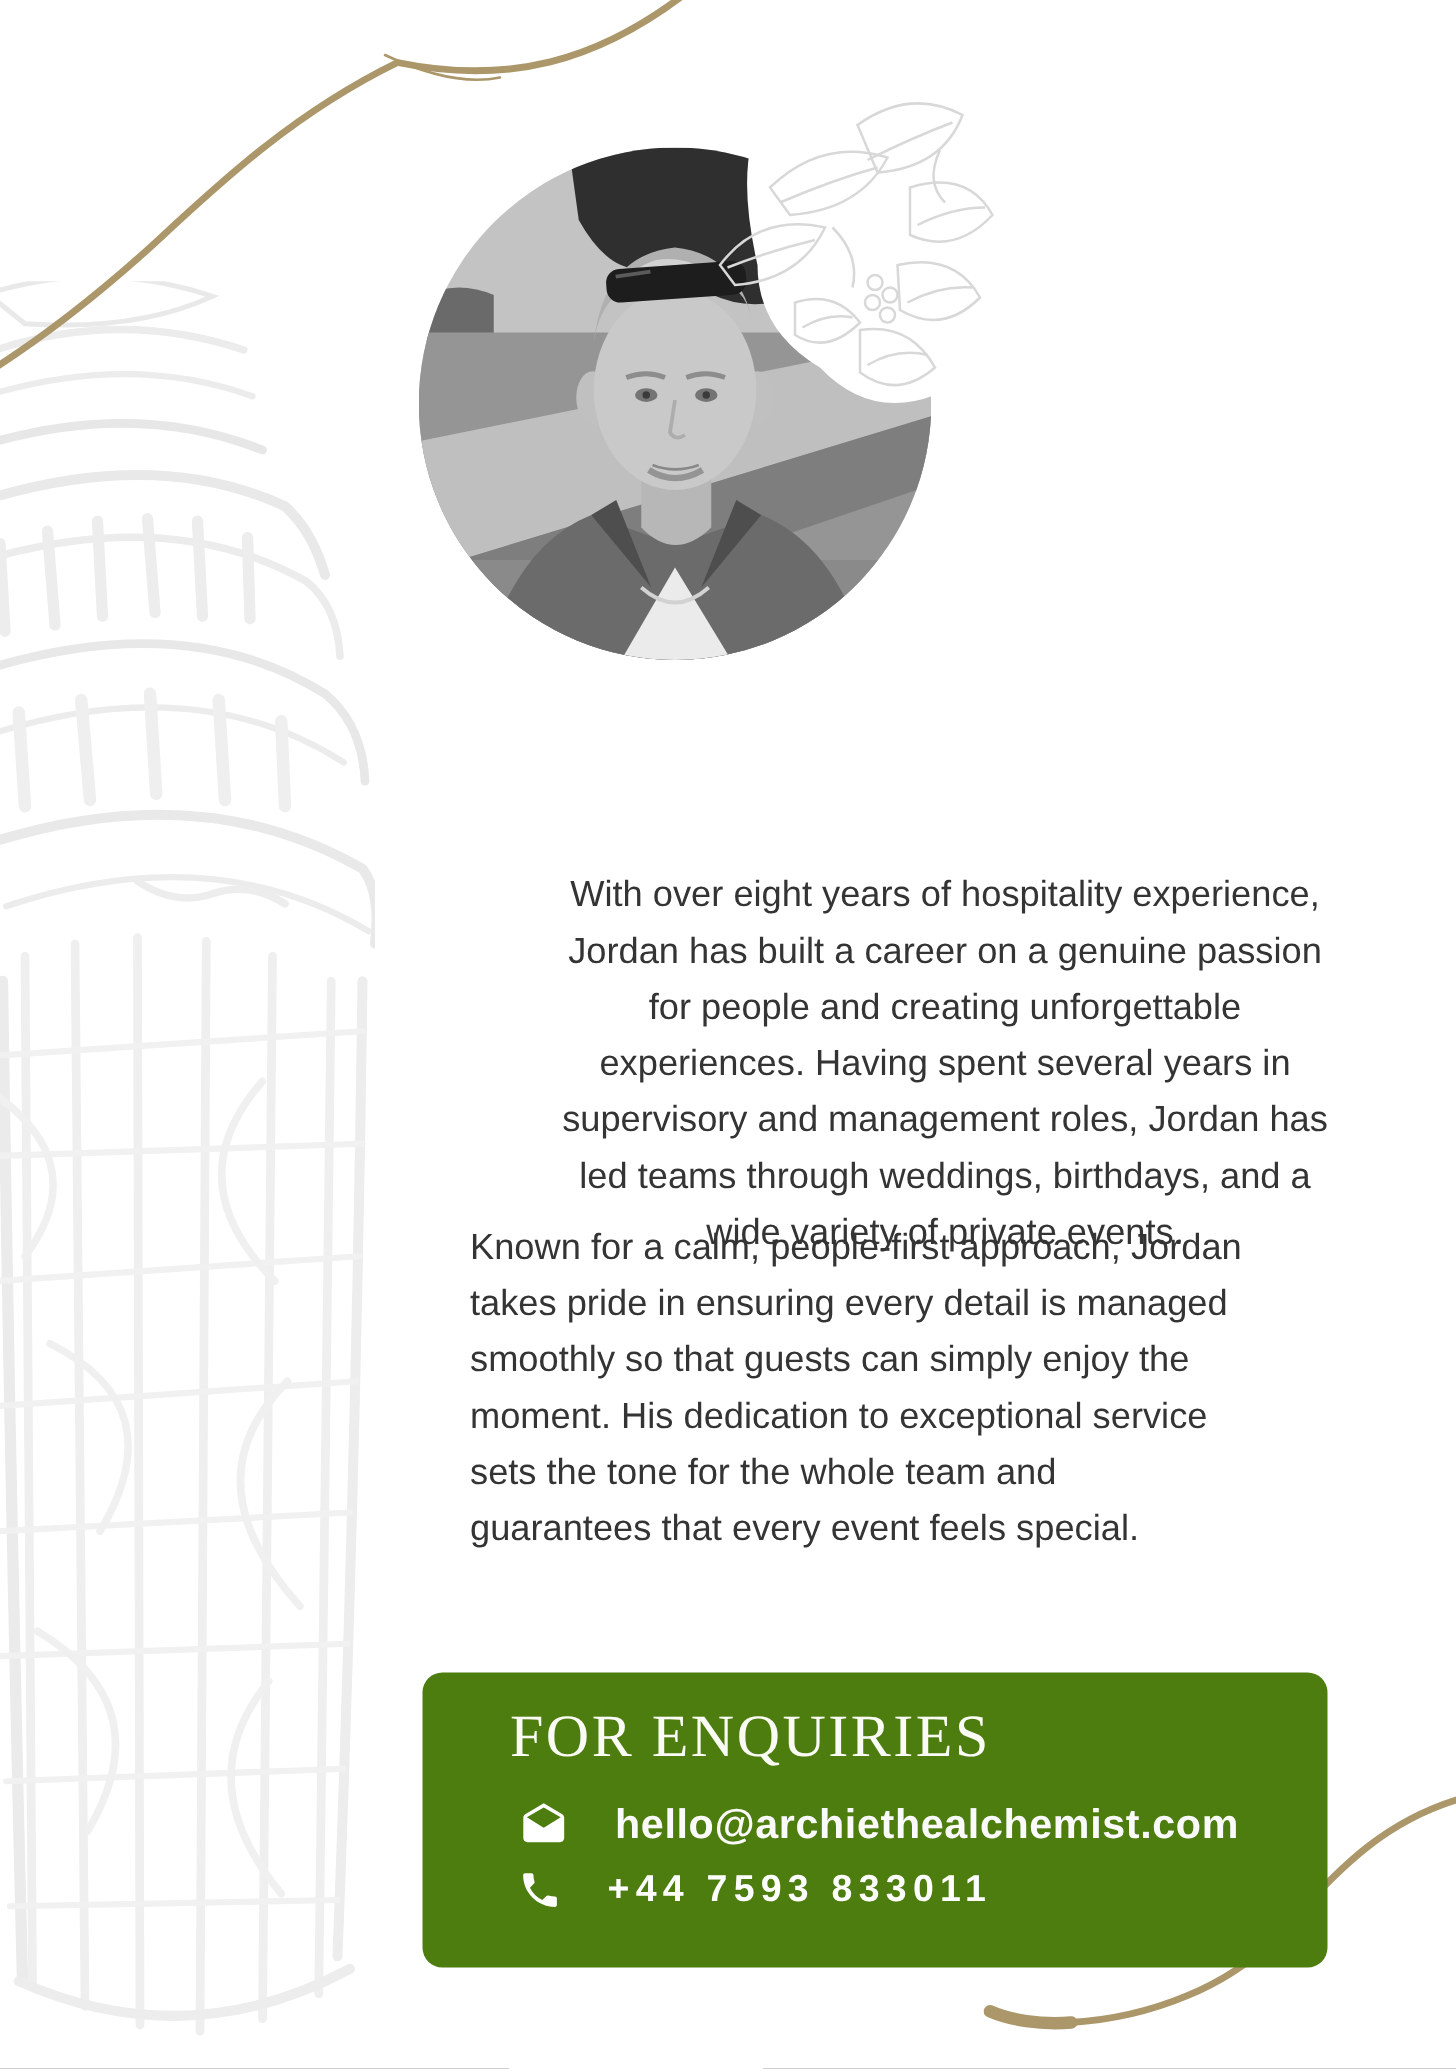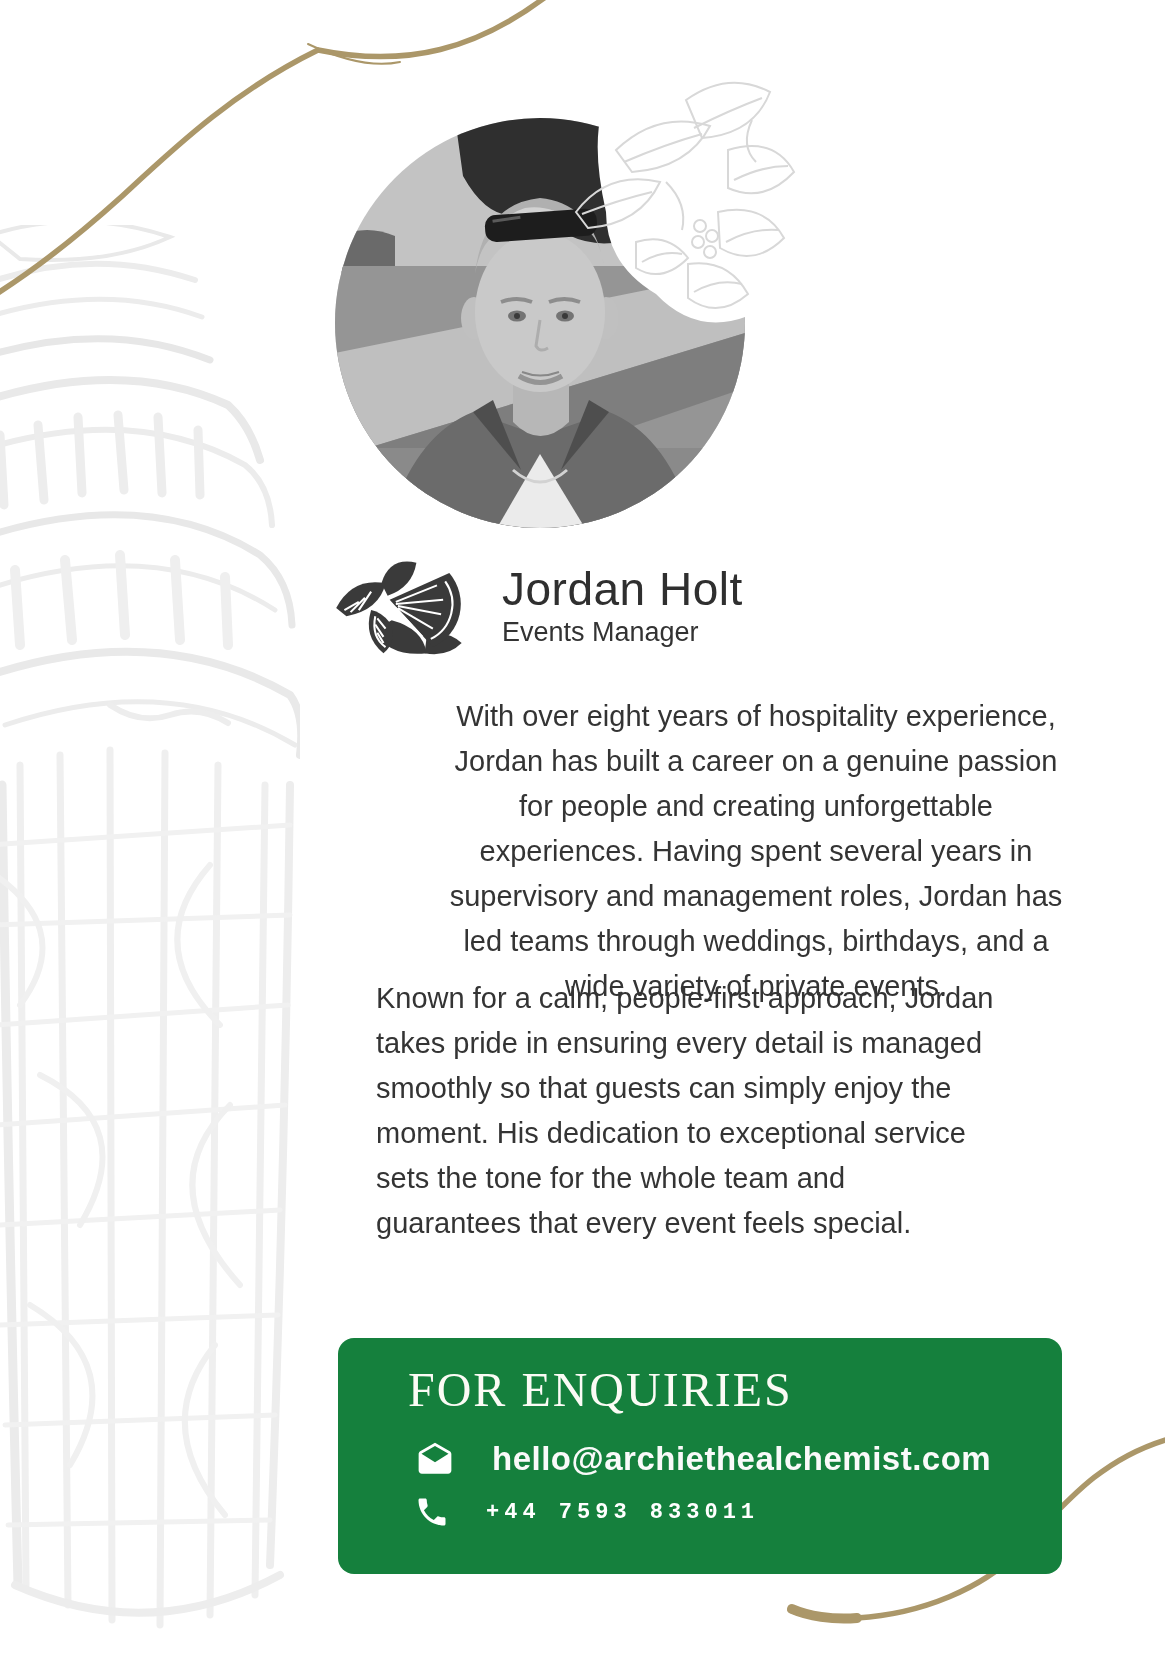--- a/index.html
+++ b/index.html
@@ -41,36 +41,36 @@
   .bio {
     left:376px; width:760px; font-size:29px; line-height:45px;
     color:#343434; white-space:pre-line;
   }
   .bio.p1 { top:694px;text-align:center; }
   .bio.p2 { top:976px; }
 
   
   .enquiry-box {
     left:338px; top:1338px; width:724px; height:236px;
-    background:#15803d; border-radius:16px; color:#ffffff;
+    background:#4d7c0f; border-radius:16px; color:#ffffff;
   }
   .enquiry-heading {
     position:absolute; left:70px; top:24px;
     font-family:"Liberation Serif", serif; font-weight:400;
     font-size:48px; line-height:56px; letter-spacing:2px; color:#fbfbf5;
   }
   .contact-row {
     position:absolute; left:76px; display:flex; align-items:center;
   }
   .contact-row.email { top:102px;font-weight:bold; }
   .contact-row.phone { top:156px; }
   .contact-icon { flex:0 0 auto; }
   .contact-value { margin-left:36px; font-size:33px; color:#fafafa; letter-spacing:0.5px; }
   .contact-value.phone-number {
-    font-size:22px; font-weight:bold; letter-spacing:5px; color:#ffffff;font-family:Liberation Mono, monospace;
+    font-size:30px; font-weight:bold; letter-spacing:5px; color:#ffffff;
   }
 </style>
 </head>
 <body>
 
 <div class="page">
 
   <svg class="abs sketch" viewBox="0 0 340 1430" fill="none" stroke="#ececec" stroke-width="4" stroke-linecap="round">
     <path d="M30,10 Q120,-18 210,12 Q150,40 60,34 Z" stroke="#e9e9e9"></path>
     <path d="M22,60 Q130,20 235,55" stroke-width="6"></path>
@@ -158,43 +158,20 @@
     <path d="M88,180 Q120,170 140,196 Q114,222 88,206 Z"></path>
       <path d="M94,200 Q114,188 134,192"></path>
     <path d="M118,120 Q140,142 134,168"></path>
     <path d="M204,58 Q192,84 208,100"></path>
     <circle cx="152" cy="164" r="6"></circle>
       <circle cx="164" cy="174" r="6"></circle>
     <circle cx="150" cy="180" r="6"></circle>
       <circle cx="162" cy="190" r="6"></circle>
   </svg>
 
-  <div class="abs name-row">
-    <svg class="citrus" viewBox="0 0 140 110">
-      <g fill="#3a3a3a">
-        <path d="M6,56 Q22,26 54,32 Q48,58 16,64 Z"></path>
-        <path d="M50,32 Q58,6 84,12 Q80,36 56,44 Z"></path>
-        <path d="M42,78 Q58,104 94,100 Q90,76 60,68 Z"></path>
-        <path d="M92,100 Q114,104 128,90 Q112,76 94,84 Z"></path>
-        <path d="M58,48 L116,22 A46,46 0 0 1 100,94 Z"></path>
-        <path d="M40,58 Q32,84 52,100 Q66,88 58,70 Q50,60 40,58 Z"></path>
-      </g>
-      <g stroke="#ffffff" stroke-width="2" fill="none">
-        <path d="M112,30 A38,38 0 0 1 98,86"></path>
-        <path d="M64,50 L104,34 M64,52 L110,48 M66,54 L108,62 M66,56 L100,76 M64,56 L90,84"></path>
-        <path d="M44,64 Q40,84 54,94"></path>
-        <path d="M46,66 L54,76 M44,72 L52,84 M46,80 L52,90"></path>
-        <path d="M14,58 L28,50 M20,60 L34,46 M28,58 L40,40"></path>
-      </g>
-    </svg>
-    <div class="name-text">
-      <div class="person-name">Jordan Holt</div>
-      <div class="person-role">Events Manager</div>
-    </div>
-  </div>
 
   <div class="abs bio p1">With over eight years of hospitality experience,
 Jordan has built a career on a genuine passion
 for people and creating unforgettable
 experiences. Having spent several years in
 supervisory and management roles, Jordan has
 led teams through weddings, birthdays, and a
 wide variety of private events.</div>
   <div class="abs bio p2">Known for a calm, people-first approach, Jordan
 takes pride in ensuring every detail is managed

